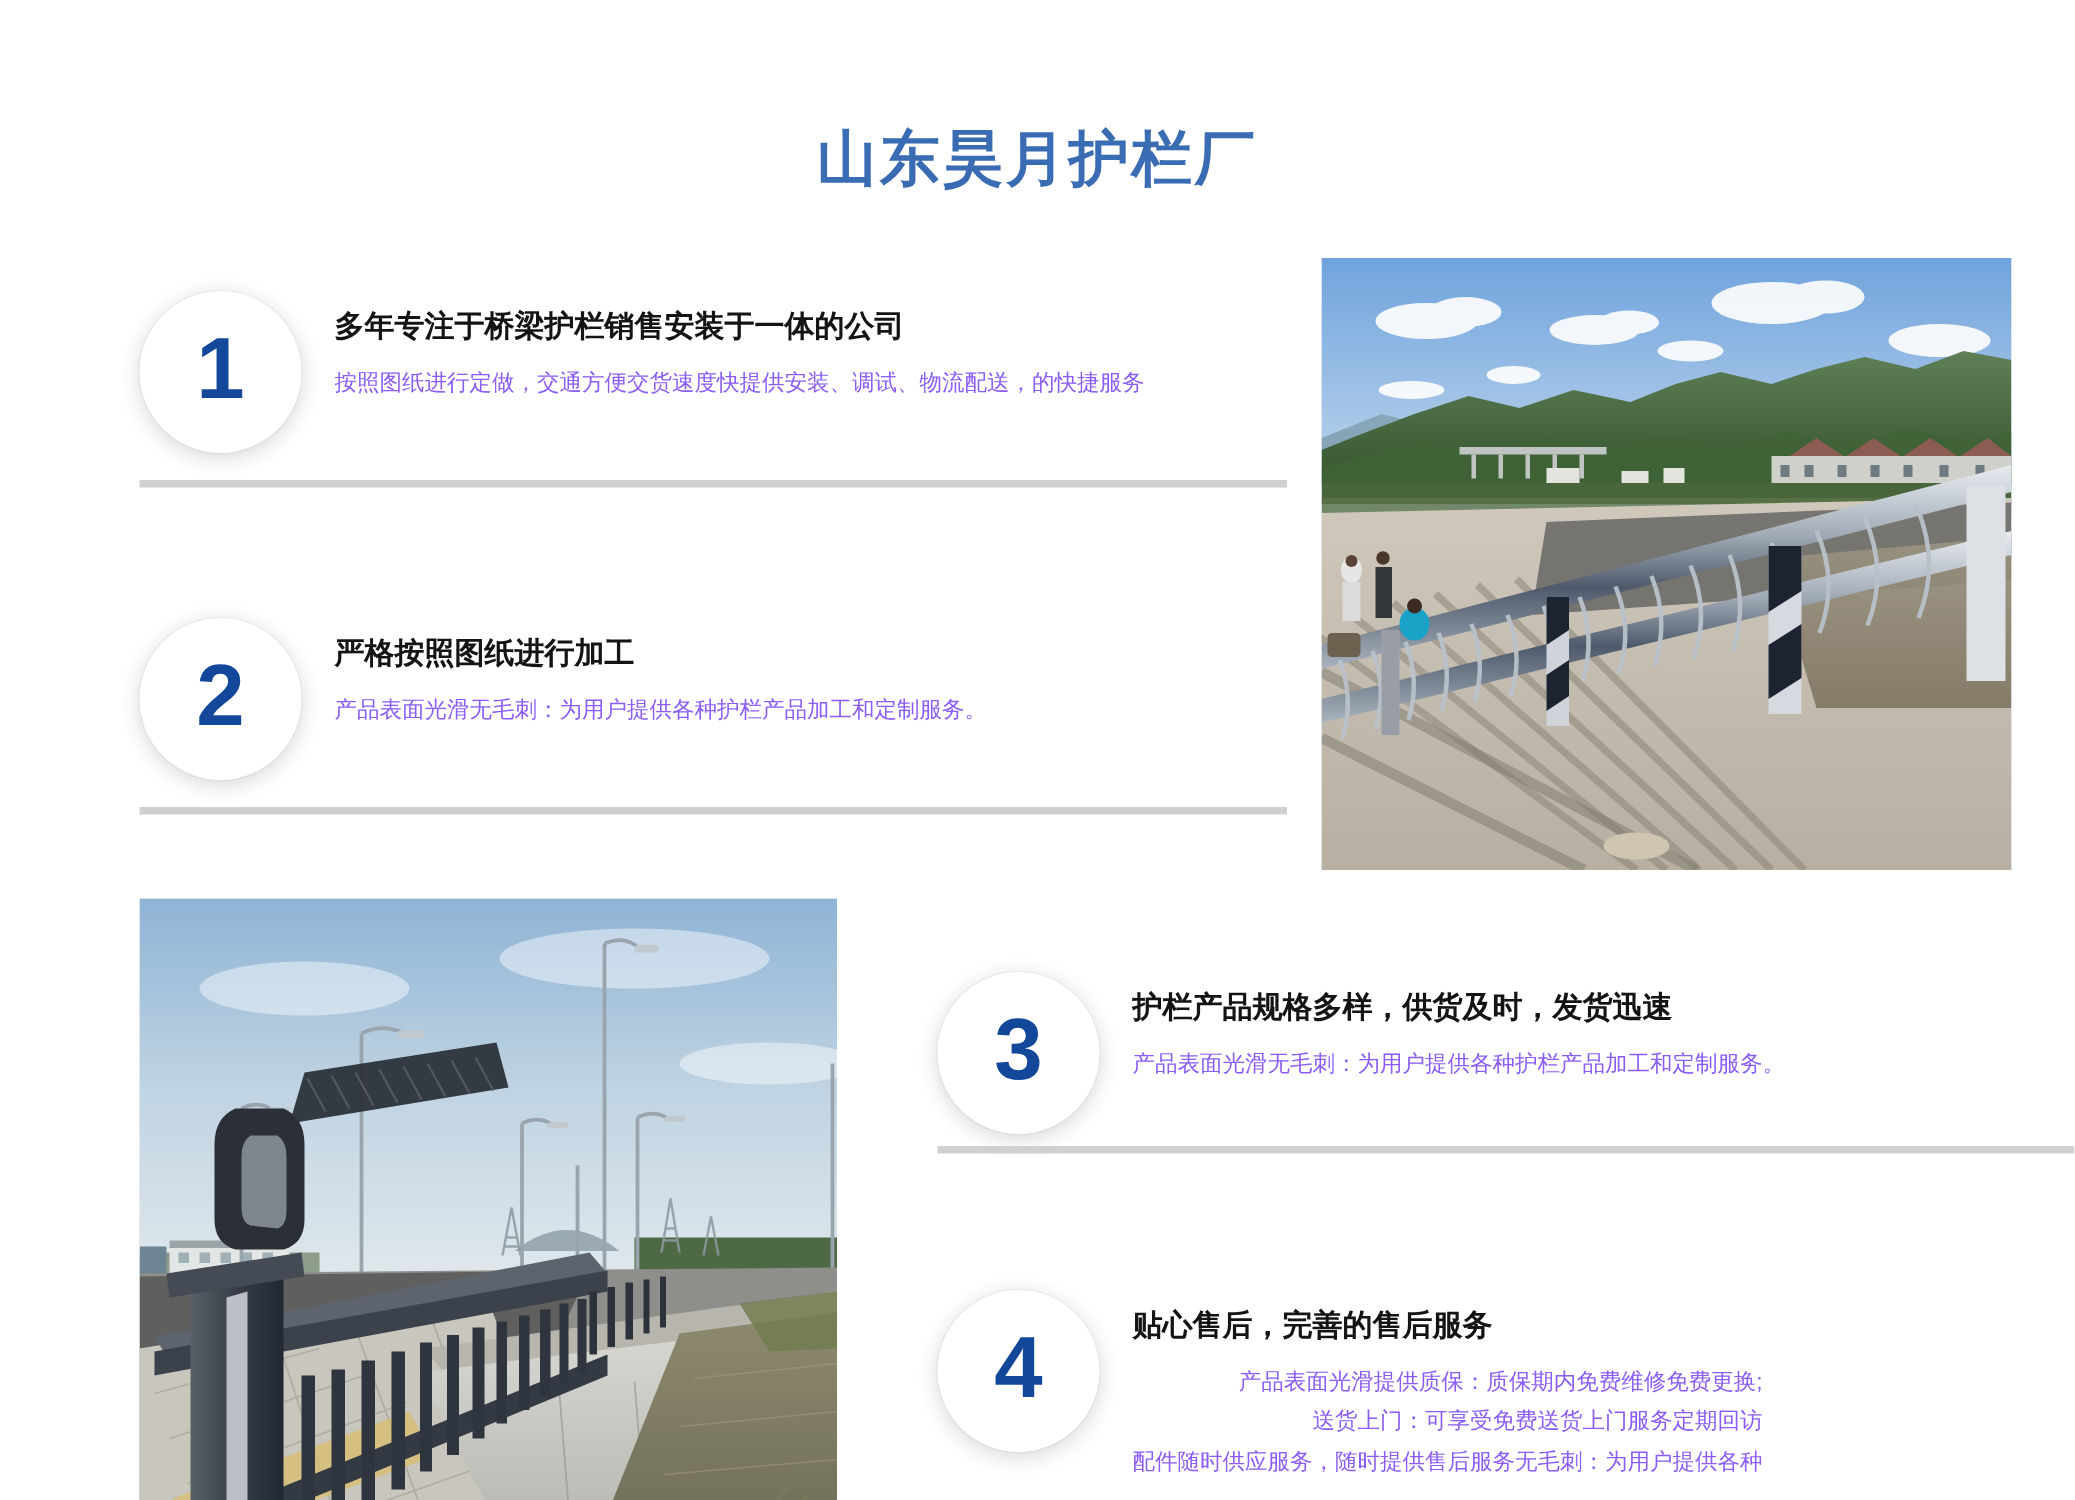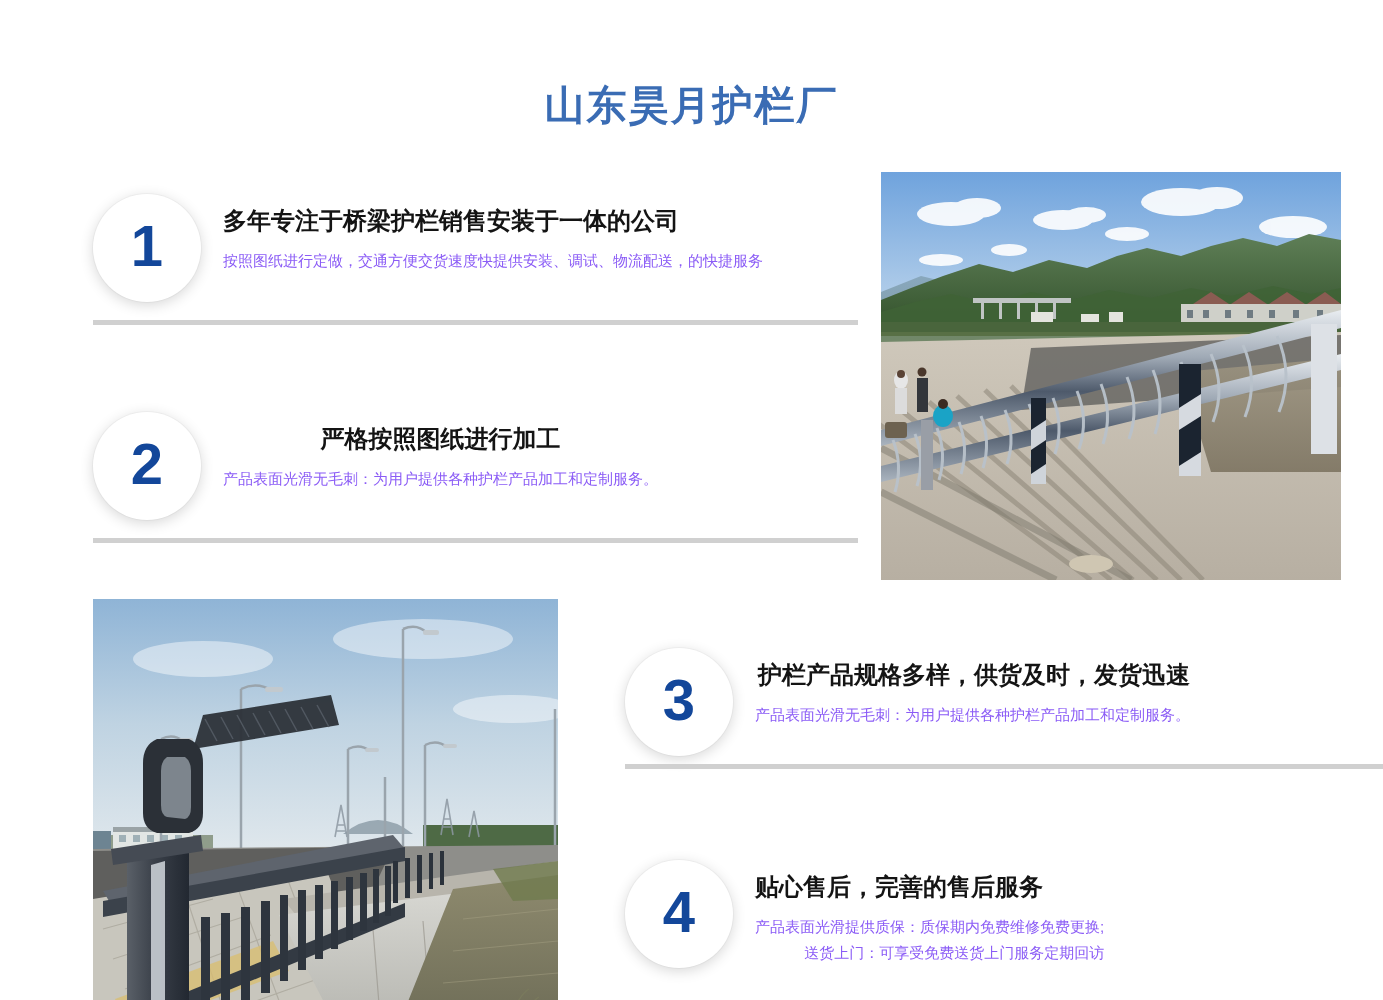--- a/index.html
+++ b/index.html
@@ -32,37 +32,37 @@
     display:flex; align-items:center; justify-content:center;
   }
   .num-badge span {
     font-size:58px; font-weight:bold; color:#13479a;
     line-height:1; transform:translateY(-2px);
     font-family:"Liberation Sans","DejaVu Sans",sans-serif;
   }
 
   .feature-text { padding-top:12px; }
   .f-title {
-    font-size:24px; font-weight:bold; color:#141414;
+    font-size:20px; font-weight:bold; color:#141414;
     line-height:1.25; white-space:nowrap;
   }
   .f-desc {
     margin-top:12px;
     font-size:15px; color:#8b5cf6; line-height:1.75;
     white-space:nowrap;
   }
   .f-desc.centered { text-align:right; }
 
   
   #feature-1 { left:93px;  top:146px; }
   #feature-1 .feature-text { margin-left:22px; }
   #feature-2 { left:93px;  top:364px; }
-  #feature-2 .feature-text { margin-left:22px;text-align:center; }
+  #feature-2 .feature-text { margin-left:22px; }
   #feature-3 { left:625px; top:600px; }
-  #feature-3 .feature-text { margin-left:22px;text-align:right; }
+  #feature-3 .feature-text { margin-left:22px; }
   #feature-4 { left:625px; top:812px; }
   #feature-4 .feature-text { margin-left:22px; }
 
   
   .divider { position:absolute; height:5px; background:#d0d0d0; }
   #divider-1 { left:93px;  top:272px; width:765px; }
   #divider-2 { left:93px;  top:490px; width:765px; }
   #divider-3 { left:625px; top:716px; width:758px; }
 
   
@@ -420,16 +420,17 @@
   <div class="divider" id="divider-3"></div>
 
   <div class="feature" id="feature-4">
     <div class="num-badge">
       <span>4</span>
     </div>
     <div class="feature-text">
       <div class="f-title">贴心售后，完善的售后服务</div>
       <div class="f-desc centered">产品表面光滑提供质保：质保期内免费维修免费更换;</div>
       <div class="f-desc centered" style="margin-top:0">送货上门：可享受免费送货上门服务定期回访</div>
+      <div class="f-desc centered" style="margin-top:0">配件随时供应服务，随时提供售后服务无毛刺：为用户提供各种</div>
     </div>
   </div>
 
 </div>
 
 </body></html>

